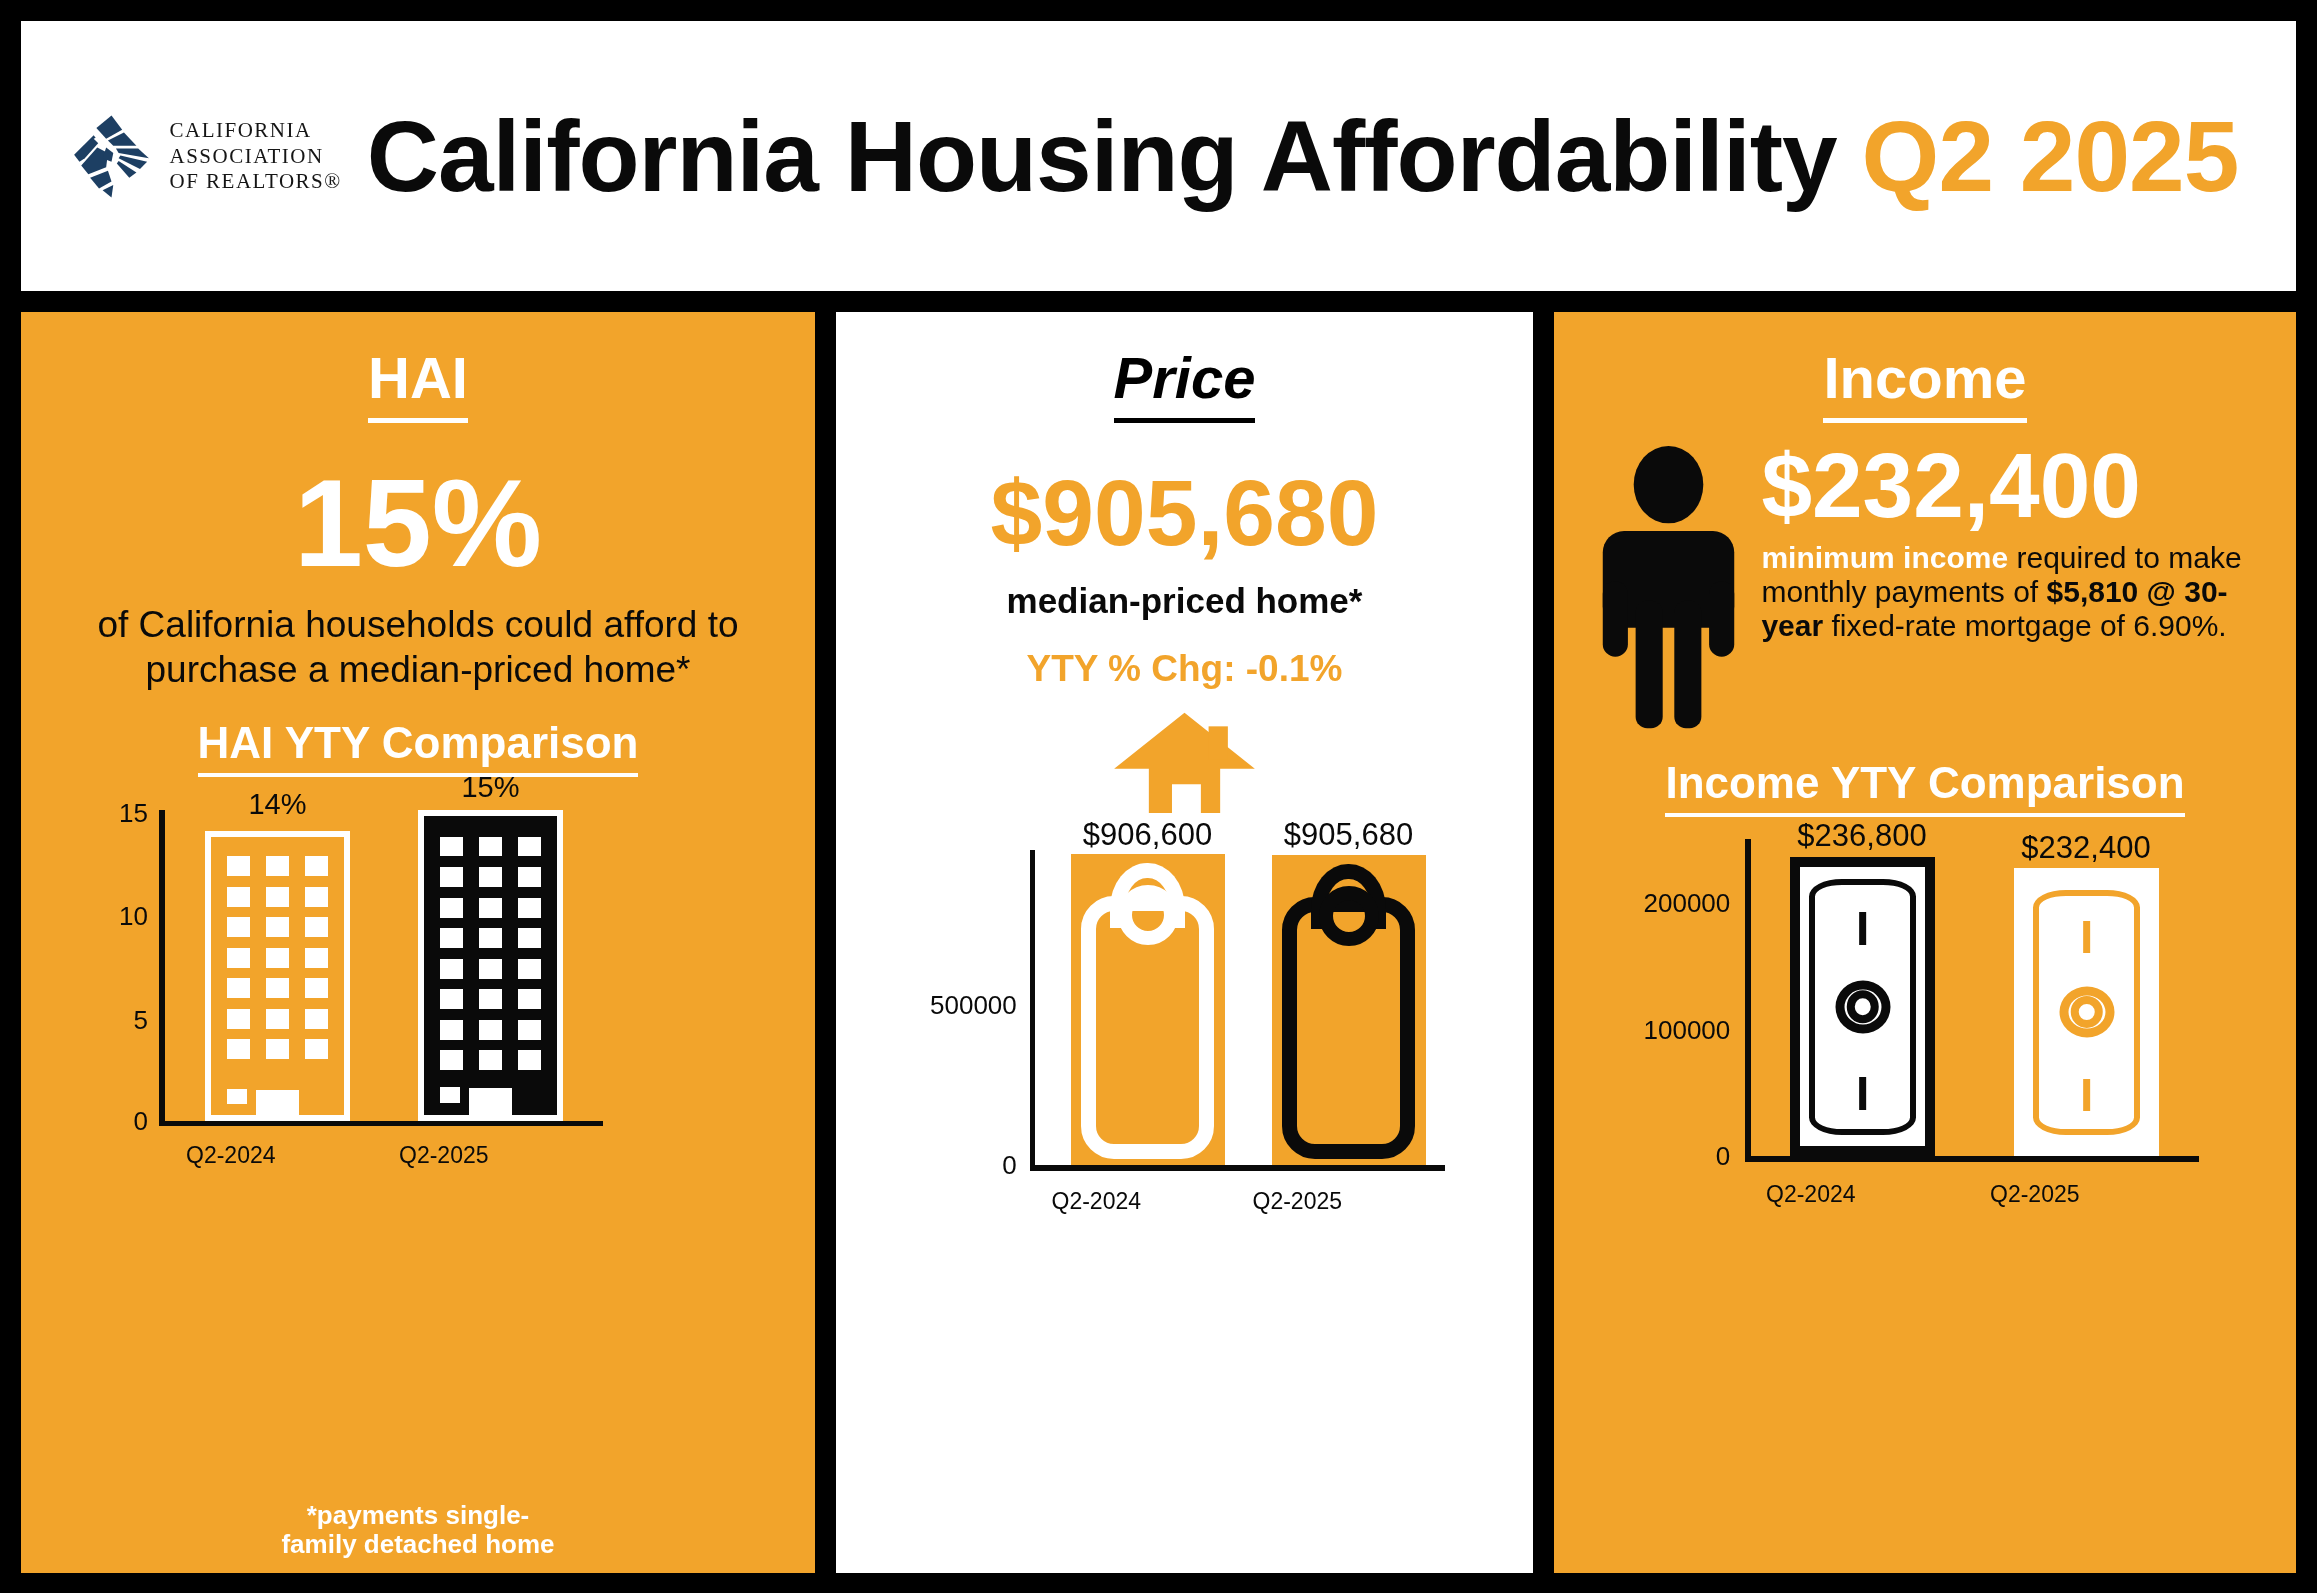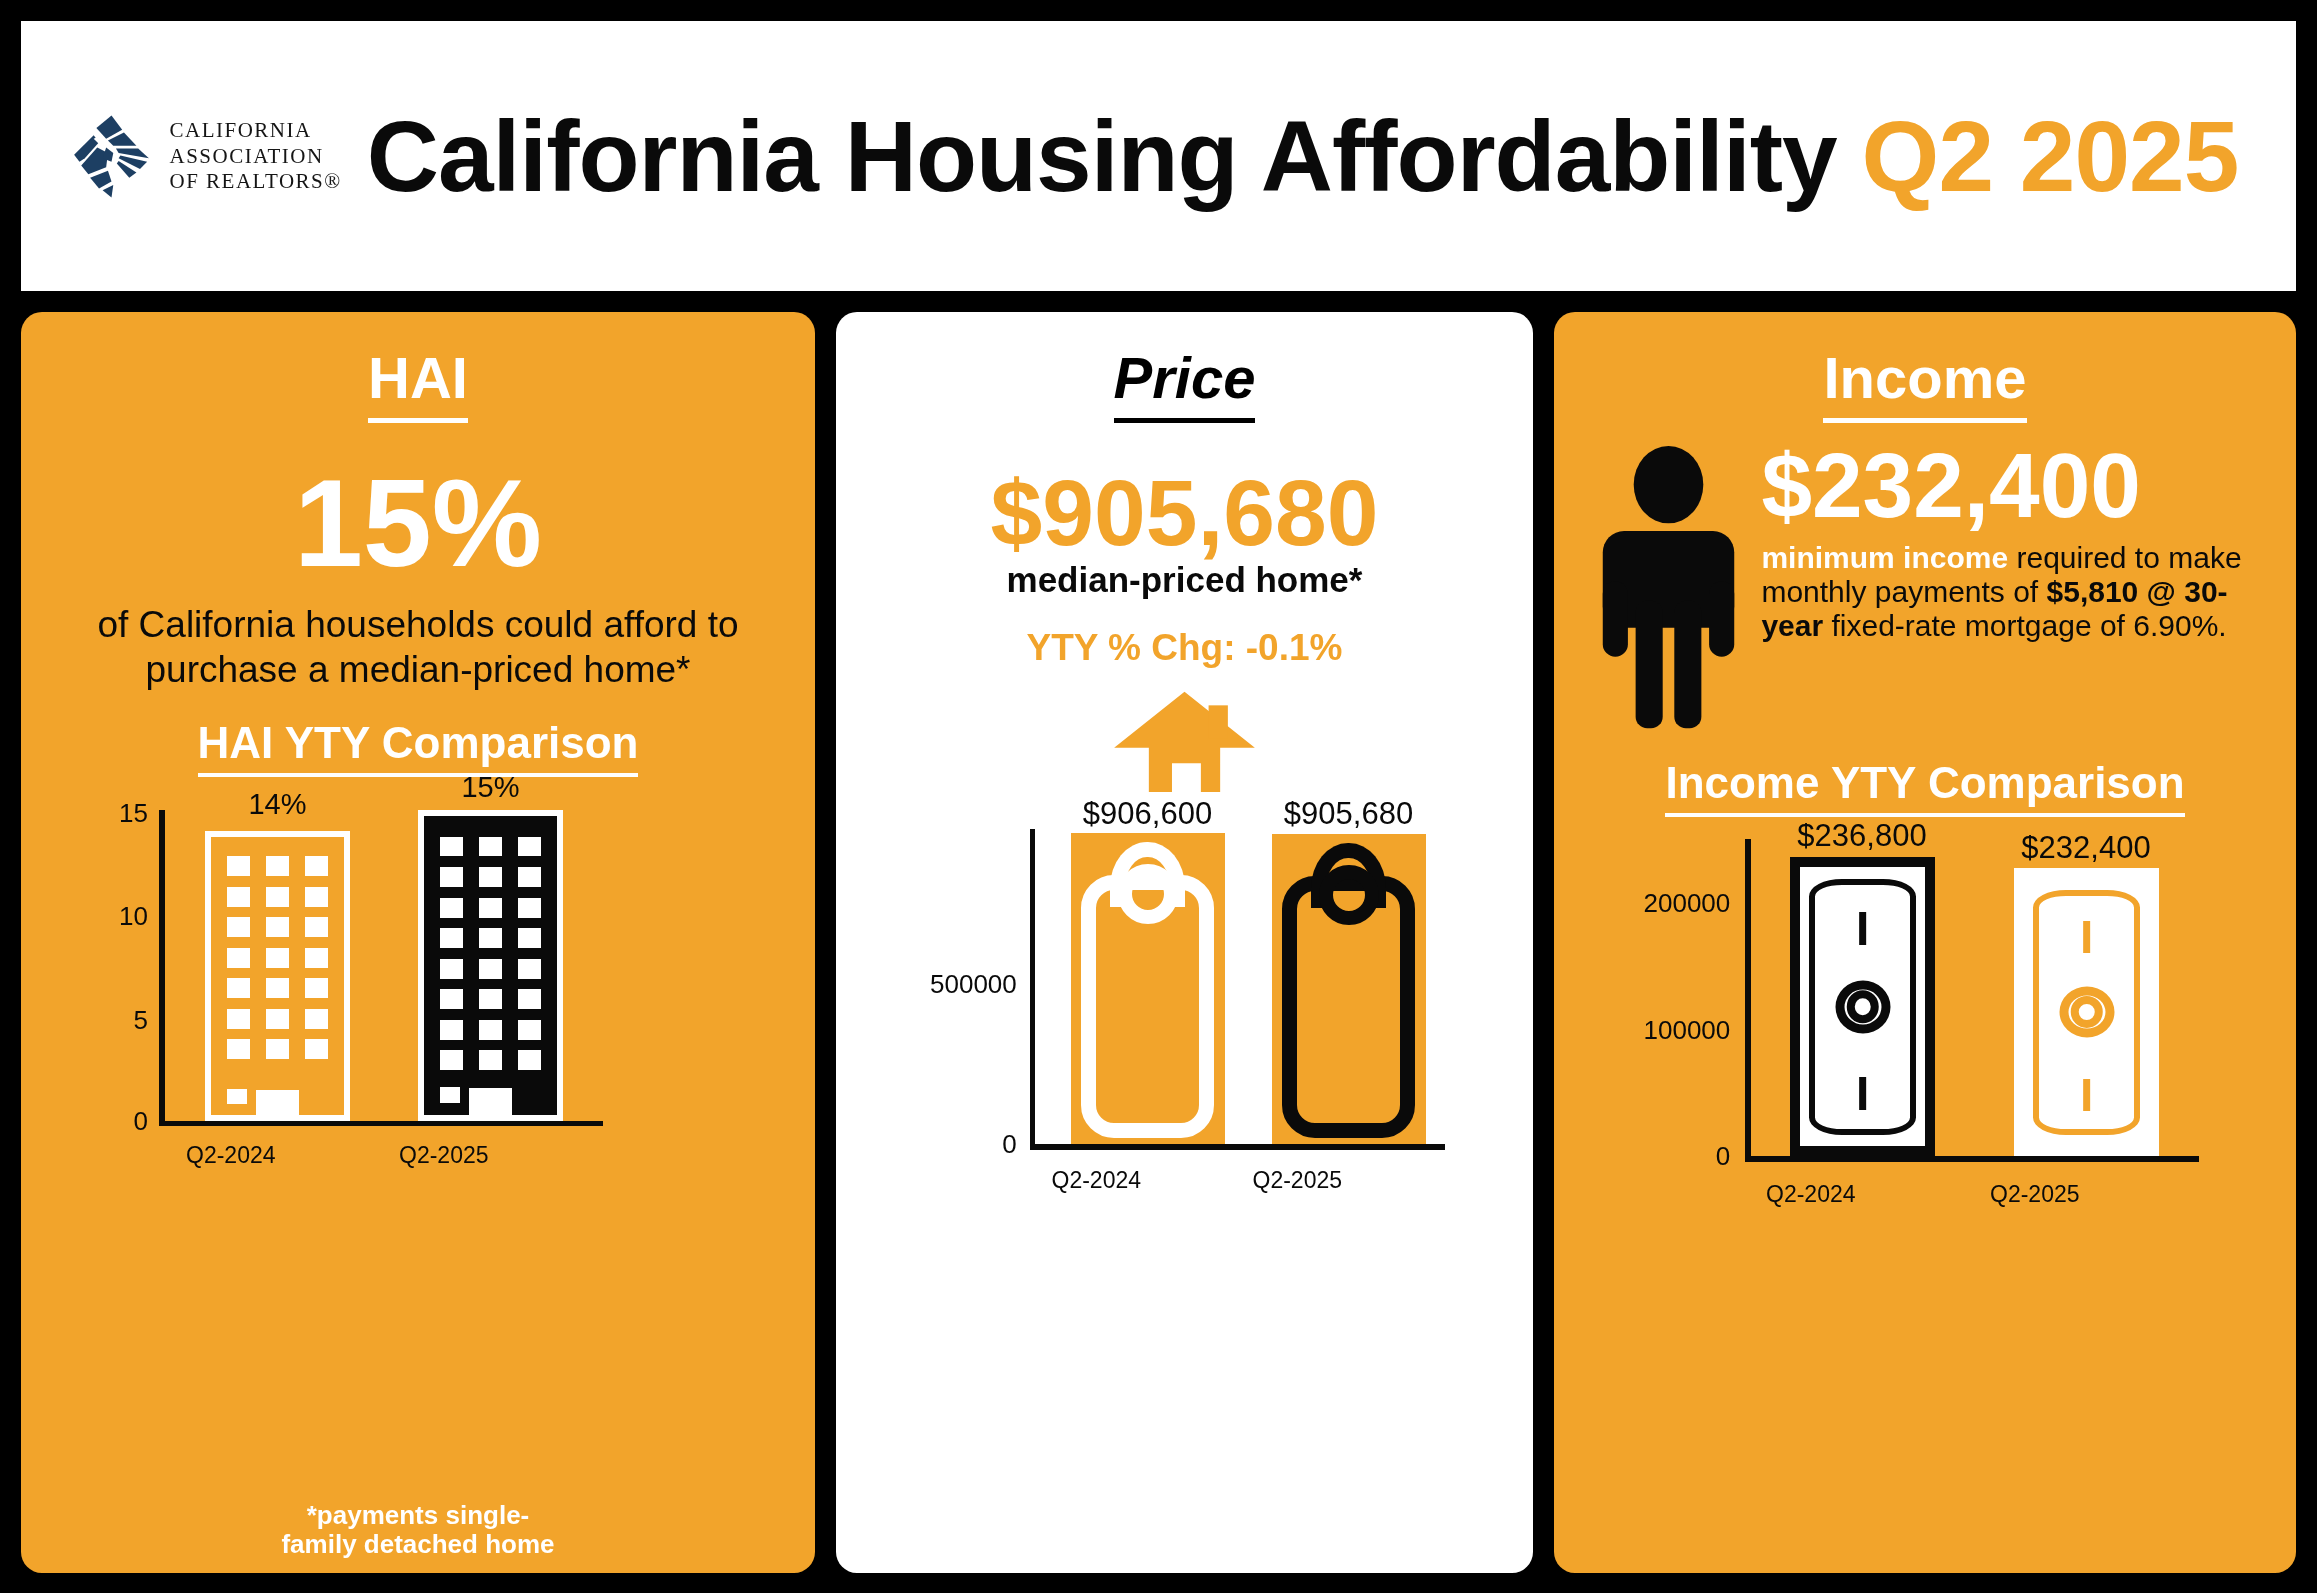--- a/index.html
+++ b/index.html
@@ -78,21 +78,20 @@
     width: 100%;
     height: 1261px;
     margin-top: 21px;
     display: flex;
     gap: 21px;
   }
   .panel {
     position: relative;
     height: 100%;
     overflow: hidden;
-    border-radius: 21px;
   }
   .panel-hai    { flex: 0 0 794px; background: #F2A42B; }
   .panel-price  { flex: 0 0 697px; background: #ffffff; }
   .panel-income { flex: 1 1 auto;  background: #F2A42B; }
 
   .panel-title {
     text-align: center;
     font-size: 58px;
     font-weight: bold;
     line-height: 1;
@@ -292,20 +291,21 @@
   .price-num {
     font-size: 93px;
     color: #F2A42B;
     margin-top: 60px;
   }
   .price-sub {
     text-align: center;
     font-size: 35px;
     font-weight: bold;
     color: #0a0a0a;
+    margin-top: 21px;
   }
   .price-chg {
     text-align: center;
     font-size: 37px;
     font-weight: bold;
     color: #F2A42B;
     margin-top: 27px;
   }
   .house-icon {
     margin: 19.3px auto 0;

